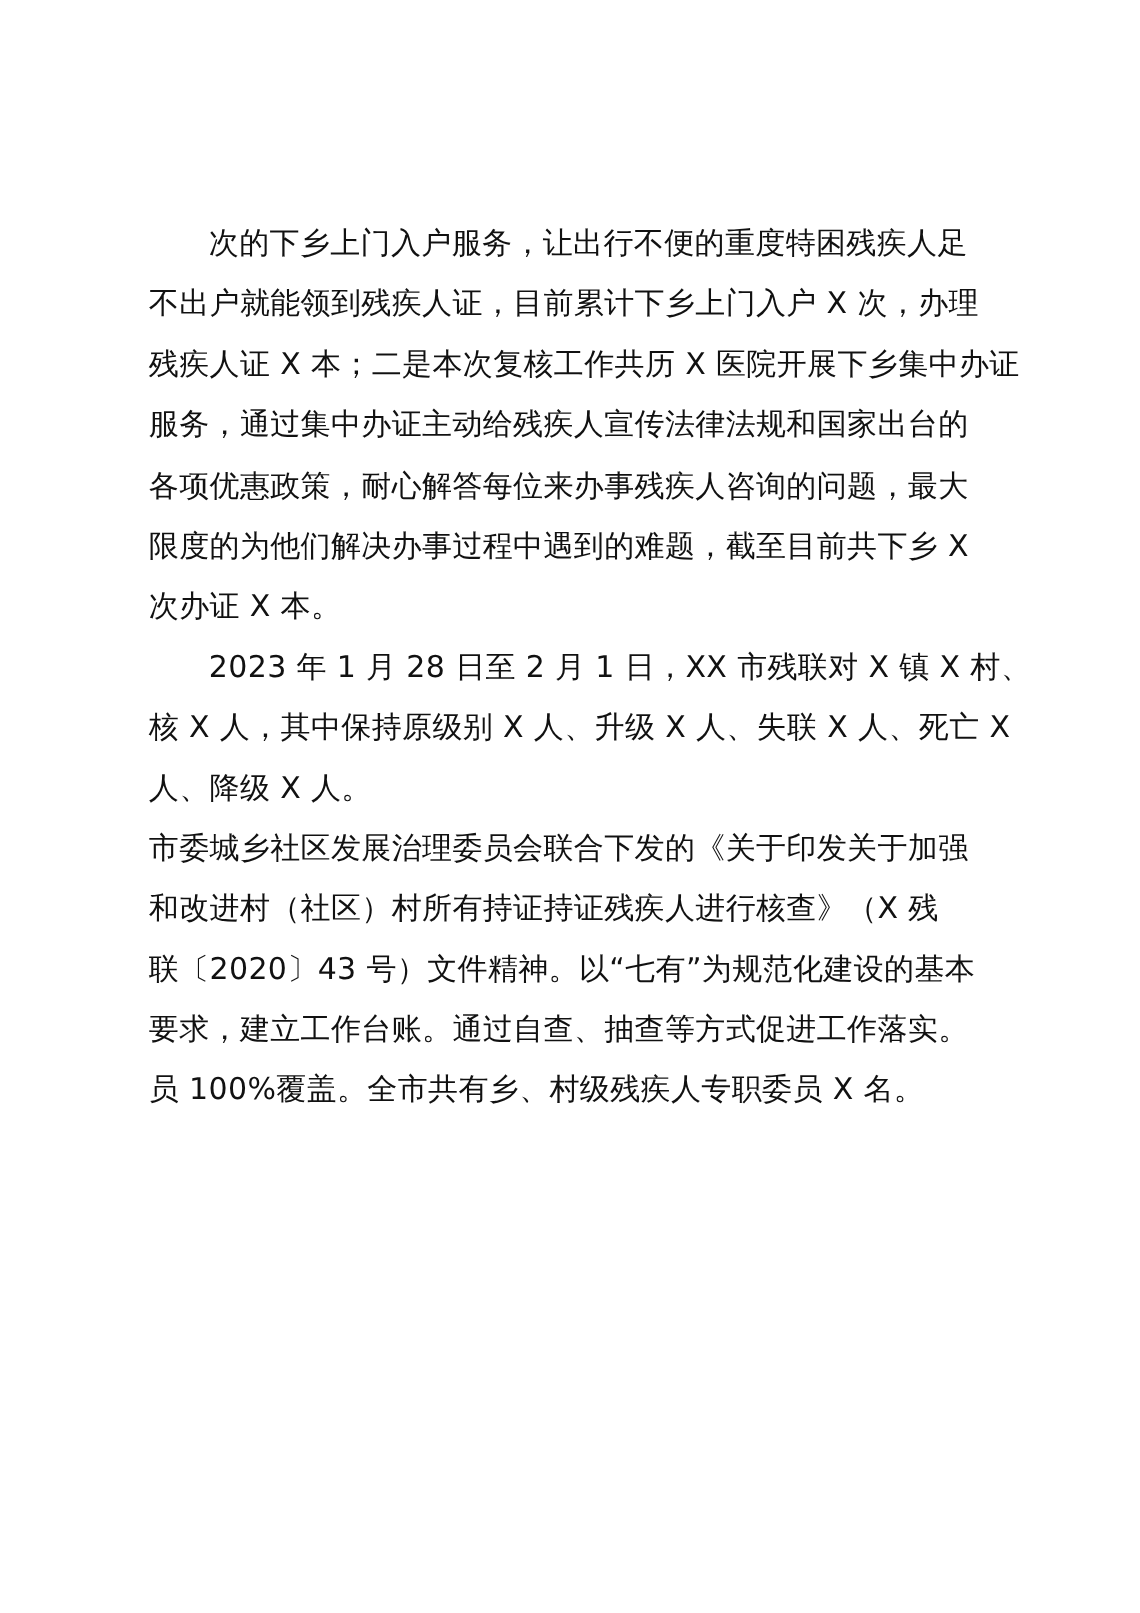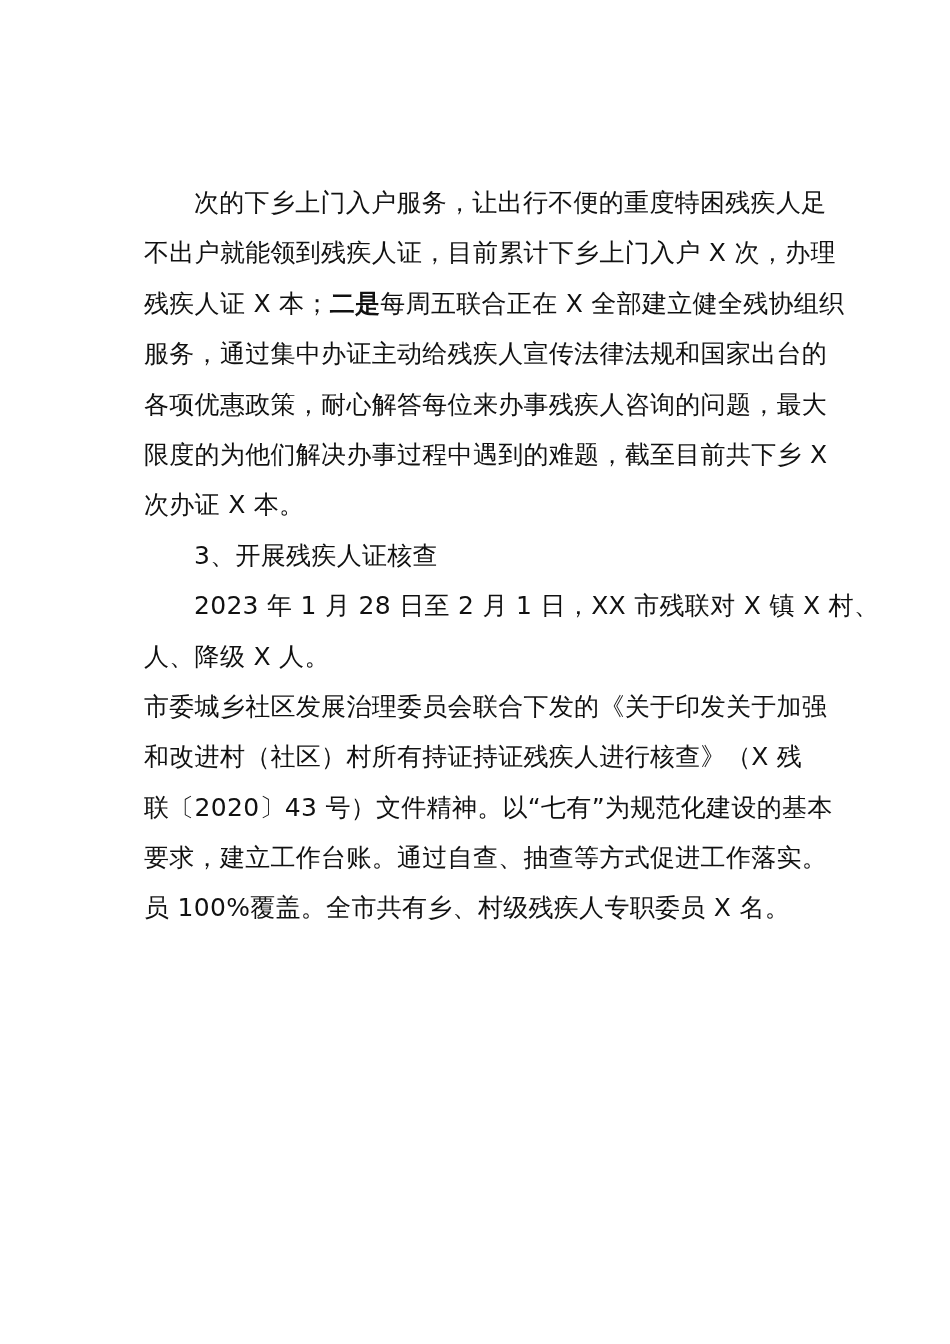--- a/index.html
+++ b/index.html
@@ -10,72 +10,70 @@
     body {
       width: 950px;
       height: 1344px;
       position: relative;
       overflow: hidden;
       font-family: "DejaVu Sans", sans-serif;
       color: #111111;
     }
     .page {
       position: absolute;
-      left: 144px;
+      left: 124px;
       top: 178px;
       width: 705px;
     }
     .line {
       height: 50.4px;
       line-height: 50.4px;
       font-size: 25px;
       white-space: nowrap;
       letter-spacing: 0.3px;
     }
     .indent { padding-left: 50px; }
-    .bold { font-weight: bold; }
+    .bold { font-weight: normal; }
   </style>
 </head>
 <body>
 
 <div class="page">
 
   <div>
     <div class="line indent">
       <span>次的下乡上门入户服务，让出行不便的重度特困残疾人足</span>
     </div>
     <div class="line">
       <span>不出户就能领到残疾人证，目前累计下乡上门入户 X 次，办理</span>
     </div>
     <div class="line">
-      <span>残疾人证 X 本；</span><span class="bold">二是</span><span>每周五联合正在 X 全部建立健全残协组织</span>
+      <span>残疾人证 X 本；</span><span class="bold">二是</span><span>本次复核工作共历 X 医院开展下乡集中办证</span>
     </div>
     <div class="line">
       <span>服务，通过集中办证主动给残疾人宣传法律法规和国家出台的</span>
     </div>
     <div class="line">
       <span>各项优惠政策，耐心解答每位来办事残疾人咨询的问题，最大</span>
     </div>
     <div class="line">
       <span>限度的为他们解决办事过程中遇到的难题，截至目前共下乡 X</span>
     </div>
     <div class="line">
       <span>次办证 X 本。</span>
     </div>
   </div>
 
-  <div>
-    <div class="line indent">
-      <span>3、开展残疾人证核查</span>
-    </div>
-  </div>
 
   <div>
     <div class="line indent">
       <span>2023 年 1 月 28 日至 2 月 1 日，XX 市残联对 X 镇 X 村、</span>
+    </div>
+    <div class="line">
+      <span>核 X 人，其中保持原级别 X 人、升级 X 人、失联 X 人、死亡 X</span>
     </div>
     <div class="line">
       <span>人、降级 X 人。</span>
     </div>
   </div>
 
   <div>
     <div class="line">
       <span>市委城乡社区发展治理委员会联合下发的《关于印发关于加强</span>
     </div>

